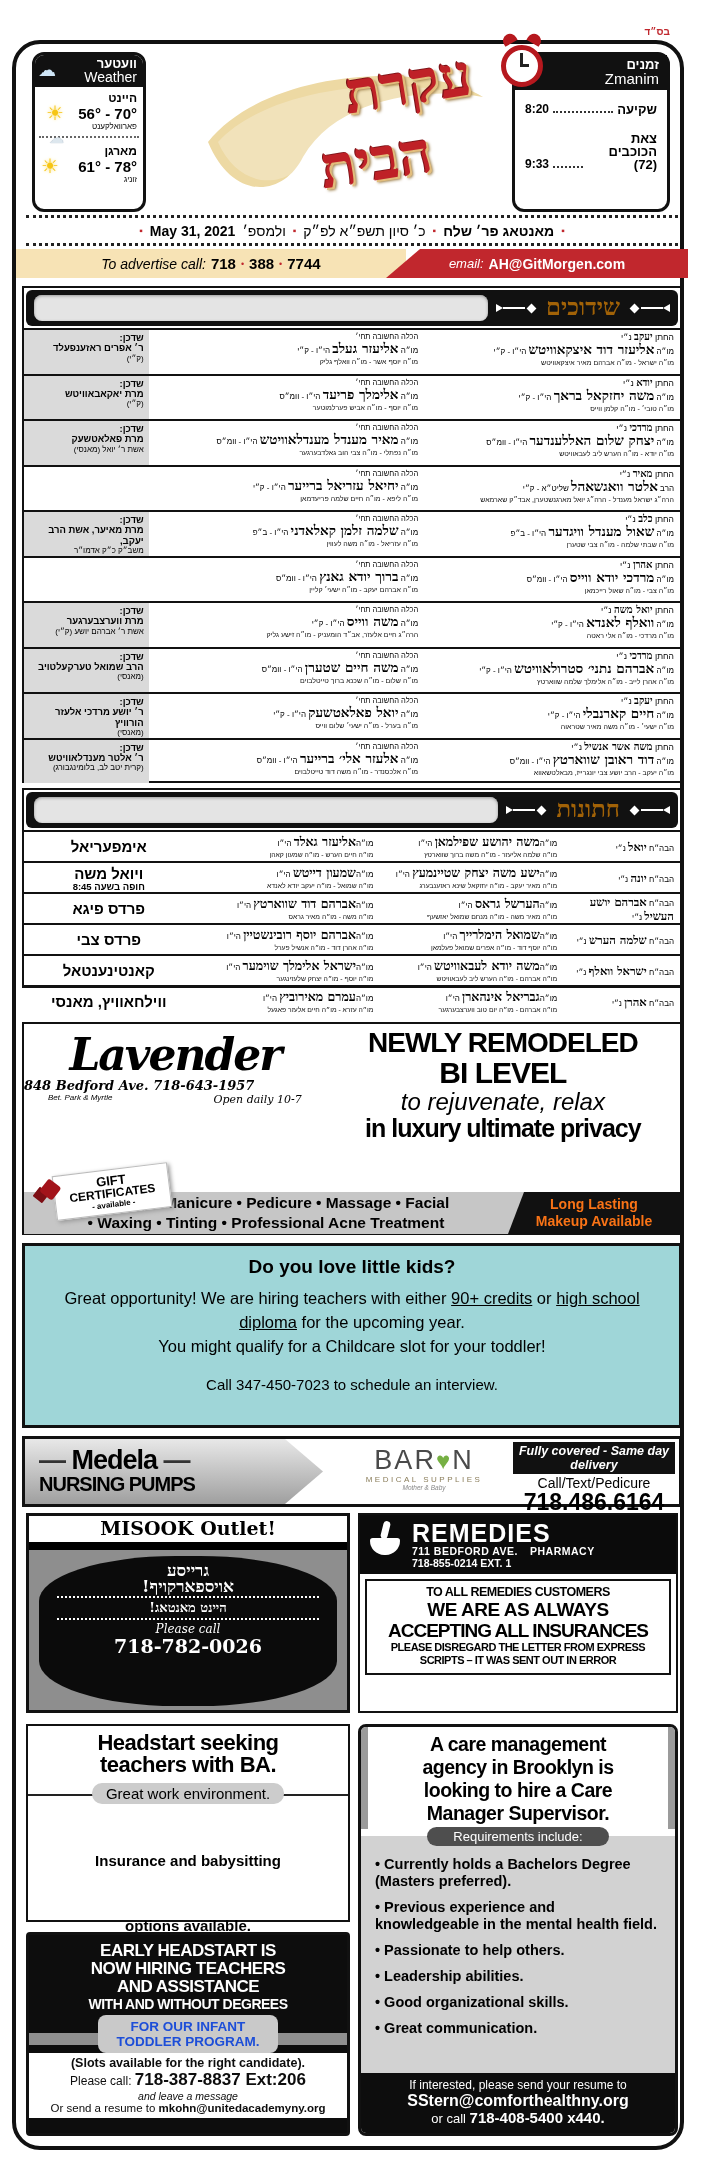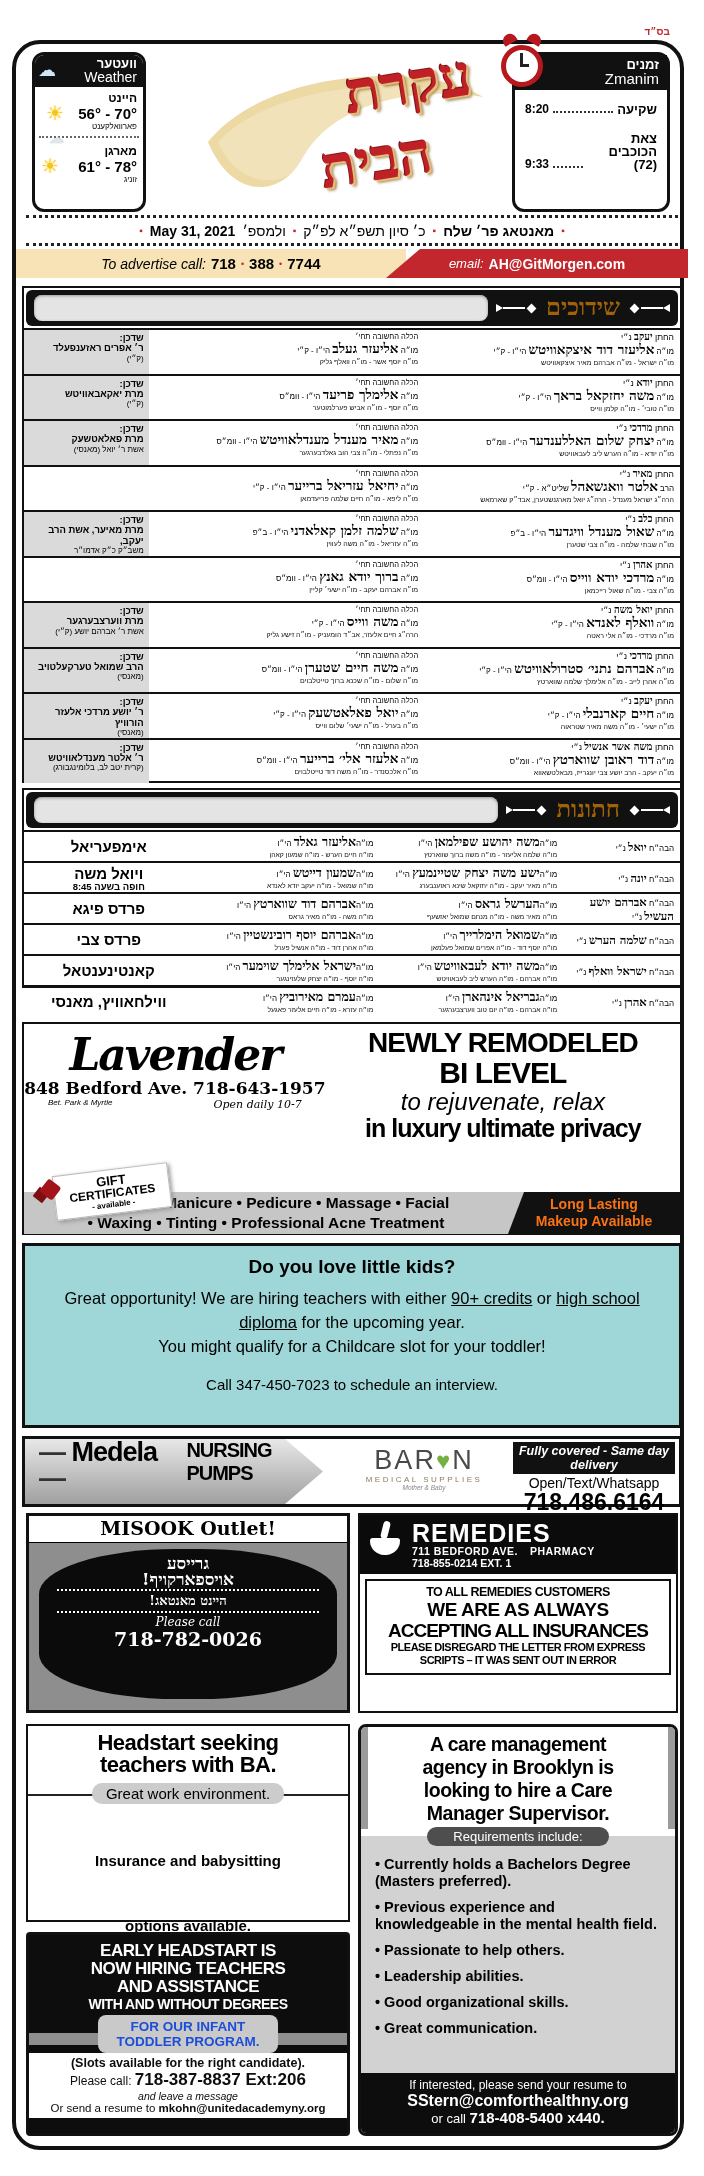--- a/index.html
+++ b/index.html
@@ -91,21 +91,21 @@
   .c-side{width:28%;padding:0 4px;}
   .c-side .bigline .nm{font-size:12.5px;}
   .c-side .fathers{font-size:6.8px;}
   .c-hall{width:27%;text-align:center;font-weight:bold;font-size:15px;}
   .c-hall .note{display:block;font-size:9.5px;line-height:9px;}
   
   .lav{box-sizing:border-box;border:2px solid #111;background:#fff;}
   .lav-main{display:flex;height:166px;}
   .lav-left{width:46%;position:relative;}
   .lav-name{font-family:"DejaVu Serif",serif;font-style:italic;font-weight:bold;font-size:44px;line-height:46px;text-align:center;margin-top:8px;letter-spacing:-2px;}
-  .lav-addr{font-family:"DejaVu Serif",serif;font-weight:bold;font-size:17px;text-align:center;}
+  .lav-addr{font-family:"DejaVu Serif",serif;font-weight:bold;font-style:italic;font-size:13px;text-align:left;}
   .lav-sub{display:flex;justify-content:space-between;padding:0 24px;font-size:8px;font-style:italic;}
   .gift{position:absolute;left:30px;bottom:-24px;background:#fff;border:1px solid #bbb;box-shadow:2px 2px 4px #999;transform:rotate(-7deg);padding:4px 14px;text-align:center;z-index:2;}
   .gift .g1{font-weight:bold;font-size:13px;line-height:13px;}
   .gift .g2{font-weight:bold;font-size:8px;}
   .ribbon{position:absolute;left:-12px;top:4px;width:16px;height:16px;background:#a3131a;border-radius:3px;transform:rotate(45deg);box-shadow:-4px 10px 0 -2px #7d0e14;}
   .lav-right{width:54%;text-align:center;padding-top:4px;}
   .lav-h1{font-weight:bold;font-size:28px;line-height:29px;letter-spacing:-1px;}
   .lav-h2{font-weight:bold;font-size:30px;line-height:31px;letter-spacing:-1px;}
   .lav-s1{font-style:italic;font-size:24px;line-height:27px;}
   .lav-s2{font-weight:bold;font-size:25px;line-height:27px;letter-spacing:-1px;}
@@ -113,36 +113,36 @@
   .srv{flex:1;text-align:center;font-weight:bold;font-size:15.5px;line-height:20px;padding-top:1px;}
   .badge{width:172px;background:#111;color:#f97316;font-weight:bold;font-size:14px;text-align:center;clip-path:polygon(16px 0,100% 0,100% 100%,0 100%);display:flex;flex-direction:column;justify-content:center;line-height:17px;}
   
   .kids{box-sizing:border-box;border:3px solid #111;background:#9fd6d8;text-align:center;padding-top:10px;}
   .kids .t{font-weight:bold;font-size:19px;margin-bottom:8px;}
   .kids .p{font-size:16.5px;line-height:24px;padding:0 30px;}
   .kids .u{text-decoration:underline;}
   .kids .call{font-size:15px;margin-top:18px;}
   
   .med{box-sizing:border-box;border:3px solid #111;display:flex;align-items:stretch;}
-  .med-left{width:300px;background:linear-gradient(180deg,#e8e8e8,#9f9f9f);clip-path:polygon(0 0,260px 0,298px 50%,260px 100%,0 100%);display:flex;justify-content:center;padding-left:14px;}
+  .med-left{width:300px;background:linear-gradient(180deg,#e8e8e8,#9f9f9f);clip-path:polygon(0 0,260px 0,298px 50%,260px 100%,0 100%);display:flex;flex-direction:column;justify-content:center;padding-left:14px;}
   .med-brand{font-weight:bold;font-size:27px;line-height:26px;letter-spacing:-1px;}
   .med-brand .dash{font-weight:bold;color:#333;}
   .med-sub{font-weight:bold;font-size:20px;letter-spacing:-1px;}
   .baron{width:170px;text-align:center;padding-top:6px;}
   .baron .b1{font-size:27px;letter-spacing:2px;color:#4a4a4a;font-weight:500;}
   .baron .heart{color:#76b043;font-size:24px;}
   .baron .b2{font-size:8px;letter-spacing:2.5px;color:#8a7d5a;display:block;line-height:8px;}
   .baron .b3{font-size:6.5px;font-style:italic;color:#888;display:block;}
   .med-right{flex:1;text-align:center;}
   .med-cov{background:#111;color:#fff;font-weight:bold;font-style:italic;font-size:12.5px;margin:3px 4px 1px;padding:2px 0;}
   .med-call{font-size:14px;}
   .med-ph{font-weight:bold;font-size:23px;line-height:23px;}
   
   .misook{box-sizing:border-box;border:3px solid #111;background:#8e8e8e;overflow:hidden;}
-  .mi-head{background:#fff;text-align:center;font-family:"DejaVu Serif",serif;font-weight:bold;font-size:19px;padding:1px 0 3px;border-bottom:1px solid #000000;}
+  .mi-head{background:#fff;text-align:center;font-family:"DejaVu Serif",serif;font-weight:bold;font-size:19px;padding:1px 0 3px;border-bottom:8px solid #000000;}
   .mi-blob{background:#0b0b0b;margin:6px 10px;border-radius:46% / 30%;height:150px;text-align:center;color:#fff;padding-top:6px;box-sizing:border-box;}
   .mi-yi1{font-family:"DejaVu Serif",serif;font-weight:bold;font-size:17px;line-height:16px;}
   .mi-en{font-family:"DejaVu Serif",serif;font-weight:bold;font-style:italic;font-size:19px;line-height:22px;}
   .mi-dots{border-top:2px dotted #fff;margin:2px 18px;}
   .mi-yi2{font-family:"DejaVu Serif",serif;font-weight:bold;font-size:13px;line-height:16px;}
   .mi-call{font-family:"DejaVu Serif",serif;font-style:italic;font-size:12px;line-height:14px;}
   .mi-ph{font-family:"DejaVu Serif",serif;font-weight:bold;font-size:19px;line-height:20px;}
   
   .rem{box-sizing:border-box;border:2px solid #111;background:#fff;}
   .rem-head{background:#0b0b0b;color:#fff;padding:6px 8px 5px;position:relative;}
@@ -655,21 +655,21 @@
     <div class="med-brand"><span class="dash">—</span> <span>Medela</span> <span class="dash">—</span></div>
     <div class="med-sub">NURSING PUMPS</div>
   </div>
   <div class="baron">
     <span class="b1"><span>BAR</span><span class="heart">♥</span><span>N</span></span>
     <span class="b2">MEDICAL SUPPLIES</span>
     <span class="b3">Mother &amp; Baby</span>
   </div>
   <div class="med-right">
     <div class="med-cov">Fully covered  - Same day delivery</div>
-    <div class="med-call">Open/Text/Whatsapp</div>
+    <div class="med-call">Call/Text/Pedicure</div>
     <div class="med-ph">718.486.6164</div>
   </div>
 </div>
 
 <div class="abs misook" style="left:26px;top:1513px;width:324px;height:200px;">
   <div class="mi-head">MISOOK Outlet!</div>
   <div class="mi-blob">
     <div class="mi-yi1 rtl">גרייסע</div>
     <div class="mi-yi1 rtl">אויספארקויף!</div>
     <div class="mi-dots"></div>

